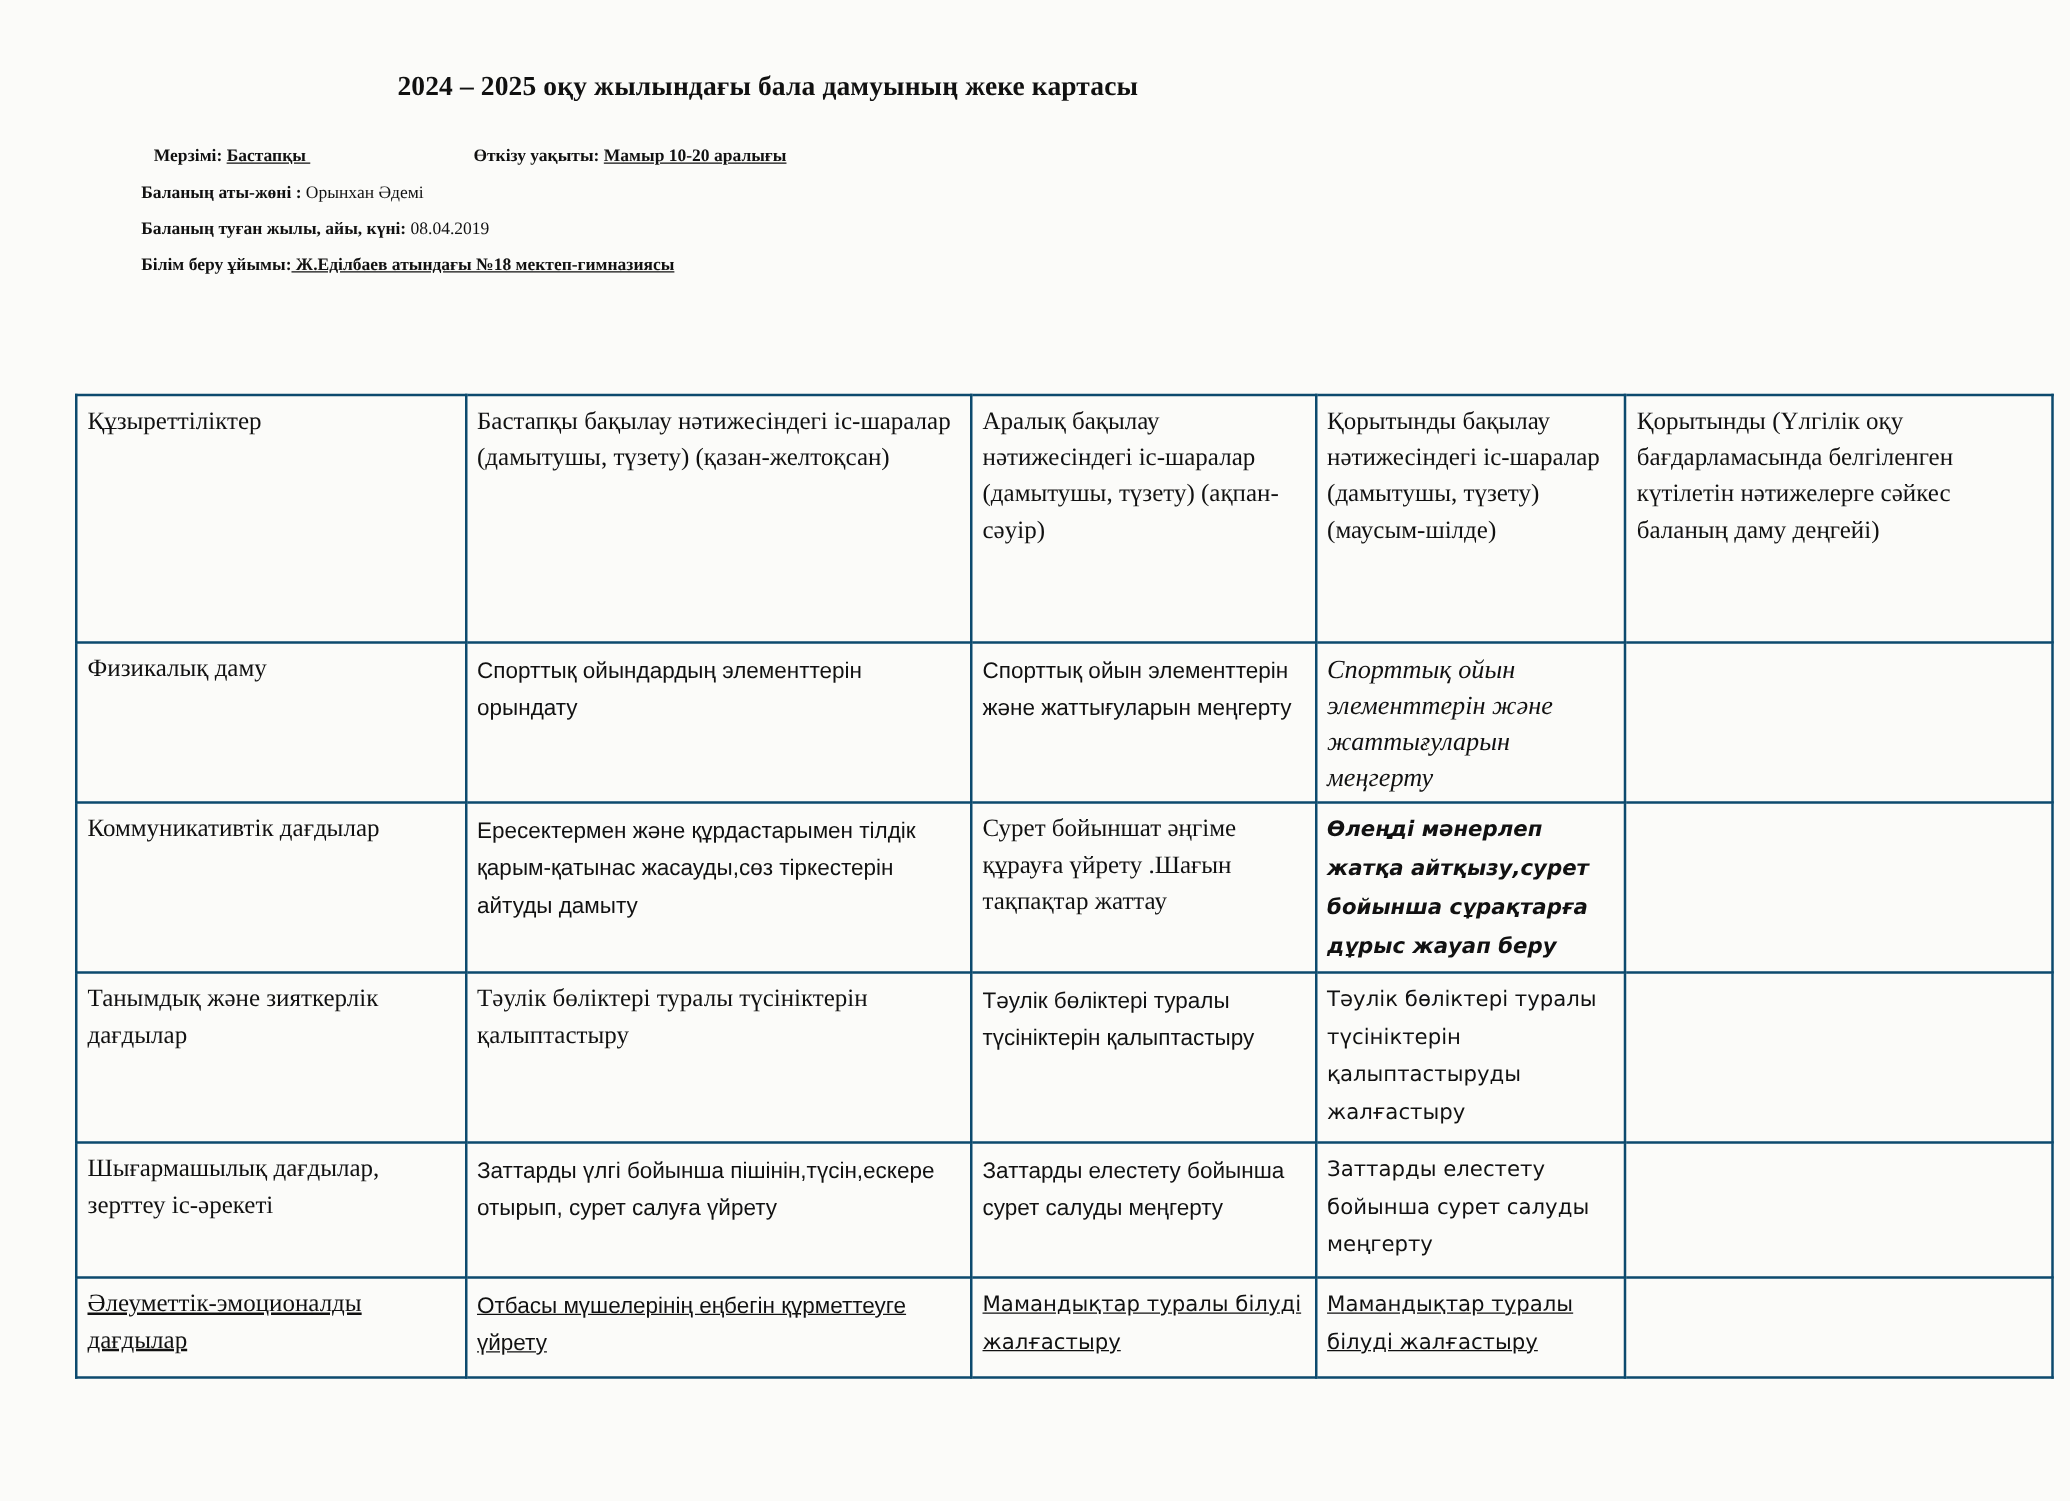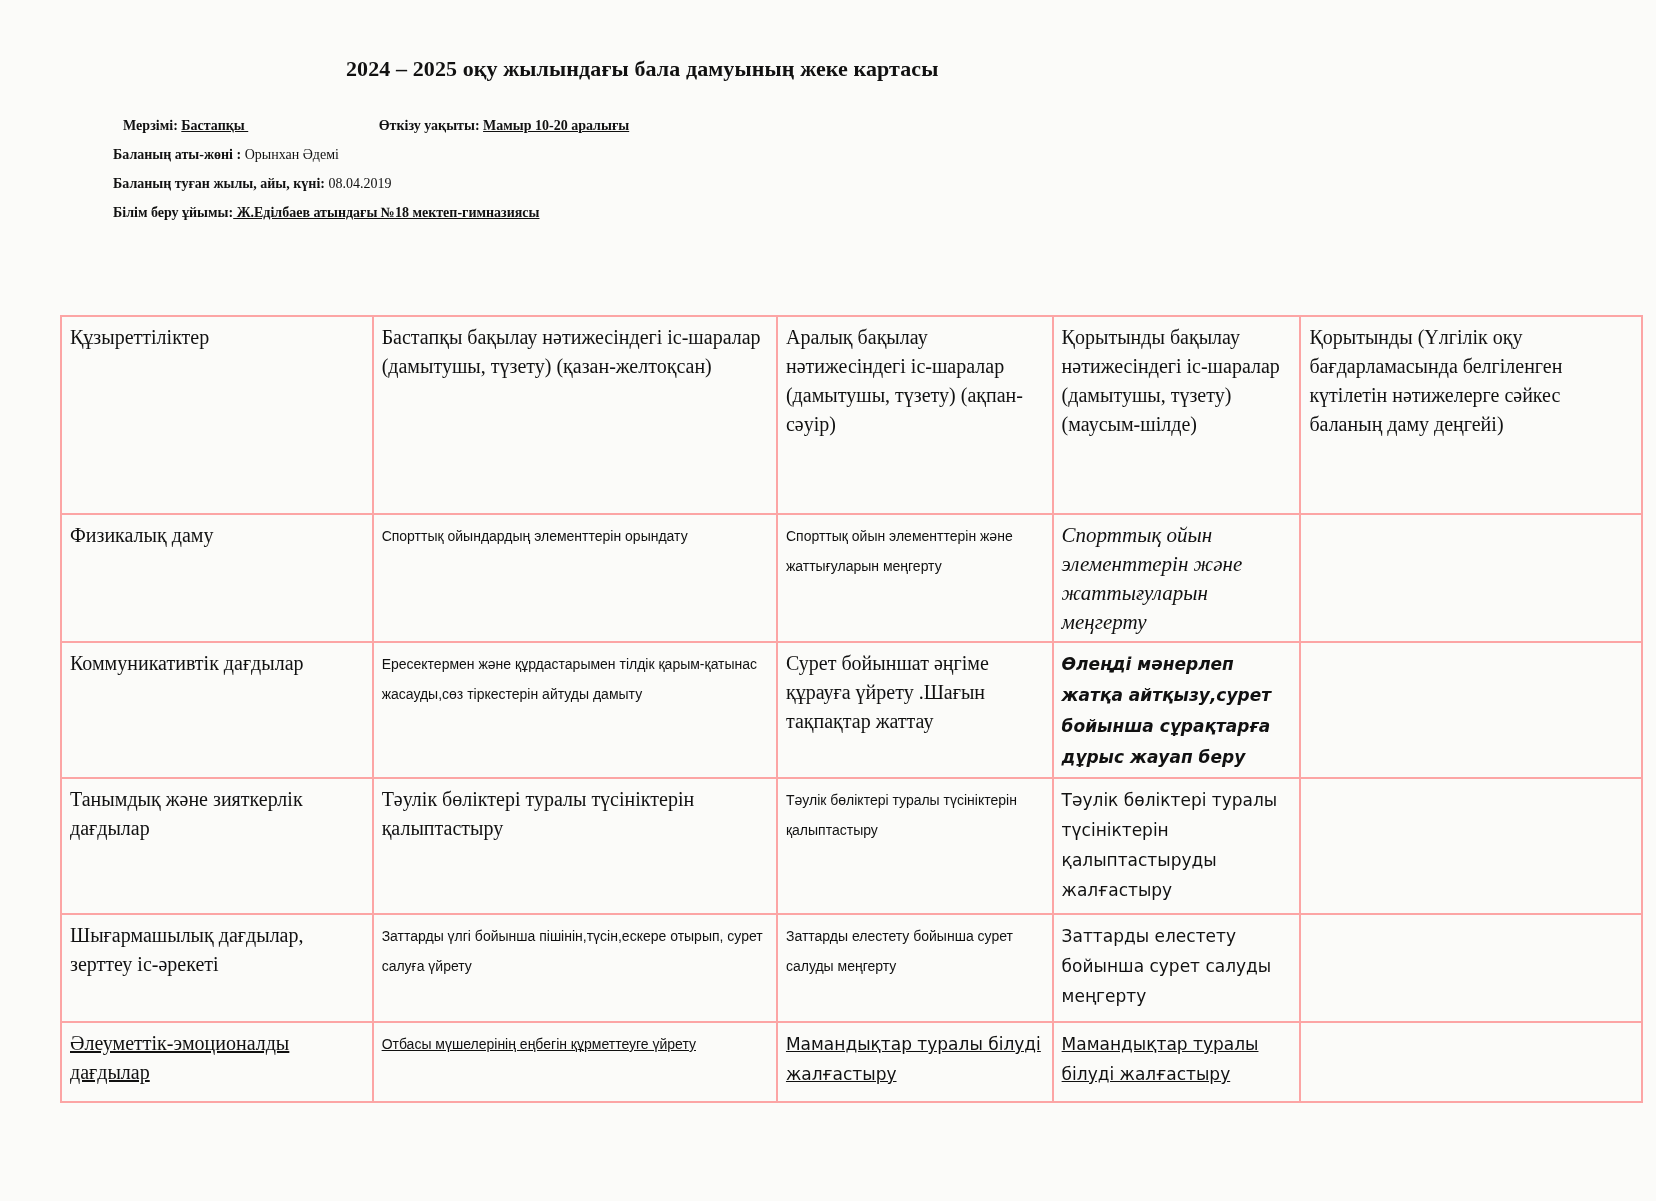--- a/index.html
+++ b/index.html
@@ -6,57 +6,57 @@
     body {
       width: 1656px; height: 1201px;
       background: #fbfbf9;
       position: relative;
       overflow: hidden;
       font-family: "Liberation Serif", serif;
       color: #111;
     }
     .title {
       position: absolute; left: 318px; top: 56px;
-      font-size: 22px; font-weight: bold; letter-spacing: 0.1px; margin-left: 28px;
+      font-size: 22px; font-weight: bold; letter-spacing: 0.1px;
     }
     .meta {
       position: absolute; left: 113px; top: 111px;
       font-size: 14px; line-height: 29px;
     }
     .meta .row { white-space: nowrap; font-weight: bold; }
     .meta .row .val-u { text-decoration: underline; }
     .meta .row .val-plain { font-weight: normal; }
     .meta .row.first { padding-left: 10px; }
     .meta .gap { display: inline-block; width: 127px; }
     table.card {
       position: absolute; left: 60px; top: 315px;
       width: 1583px;
       border-collapse: collapse;
       font-size: 20px; line-height: 29px;
     }
     table.card td {
-      border: 2px solid #fca5a5;
+      border: 2px solid #0c4a6e;
       vertical-align: top;
       padding: 6px 6px 4px 8px;
     }
     col.c1 { width: 312px; }
     col.c2 { width: 405px; }
     col.c3 { width: 276px; }
     col.c4 { width: 248px; }
     col.c5 { width: 342px; }
     tr.hdr td { height: 186px; }
     tr.r1 td { height: 114px; }
     tr.r2 td { height: 124px; }
     tr.r3 td { height: 124px; }
     tr.r4 td { height: 96px; }
     tr.r5 td { height: 68px; text-decoration: underline; }
     .sans-reg { font-family: "DejaVu Sans", sans-serif; font-size: 17px; line-height: 30px; }
     .italic { font-style: italic; font-family: "Liberation Serif", serif; font-size: 21px; }
     .sans-italic { font-family: "DejaVu Sans", sans-serif; font-style: italic; font-size: 17px; line-height: 31px; font-weight: bold; border-radius: 22px; }
-    .narrow { font-family: "Liberation Sans", sans-serif; font-size: 14px; line-height: 30px; }
+    .narrow { font-family: "Liberation Sans", sans-serif; font-size: 18px; line-height: 30px; }
   </style>
 </head>
 <body>
 
 <div class="title">2024 – 2025 оқу жылындағы бала дамуының жеке картасы</div>
 
 <div class="meta">
   <div class="row first">
     <span>Мерзімі:</span>
     <span class="val-u">Бастапқы </span>

